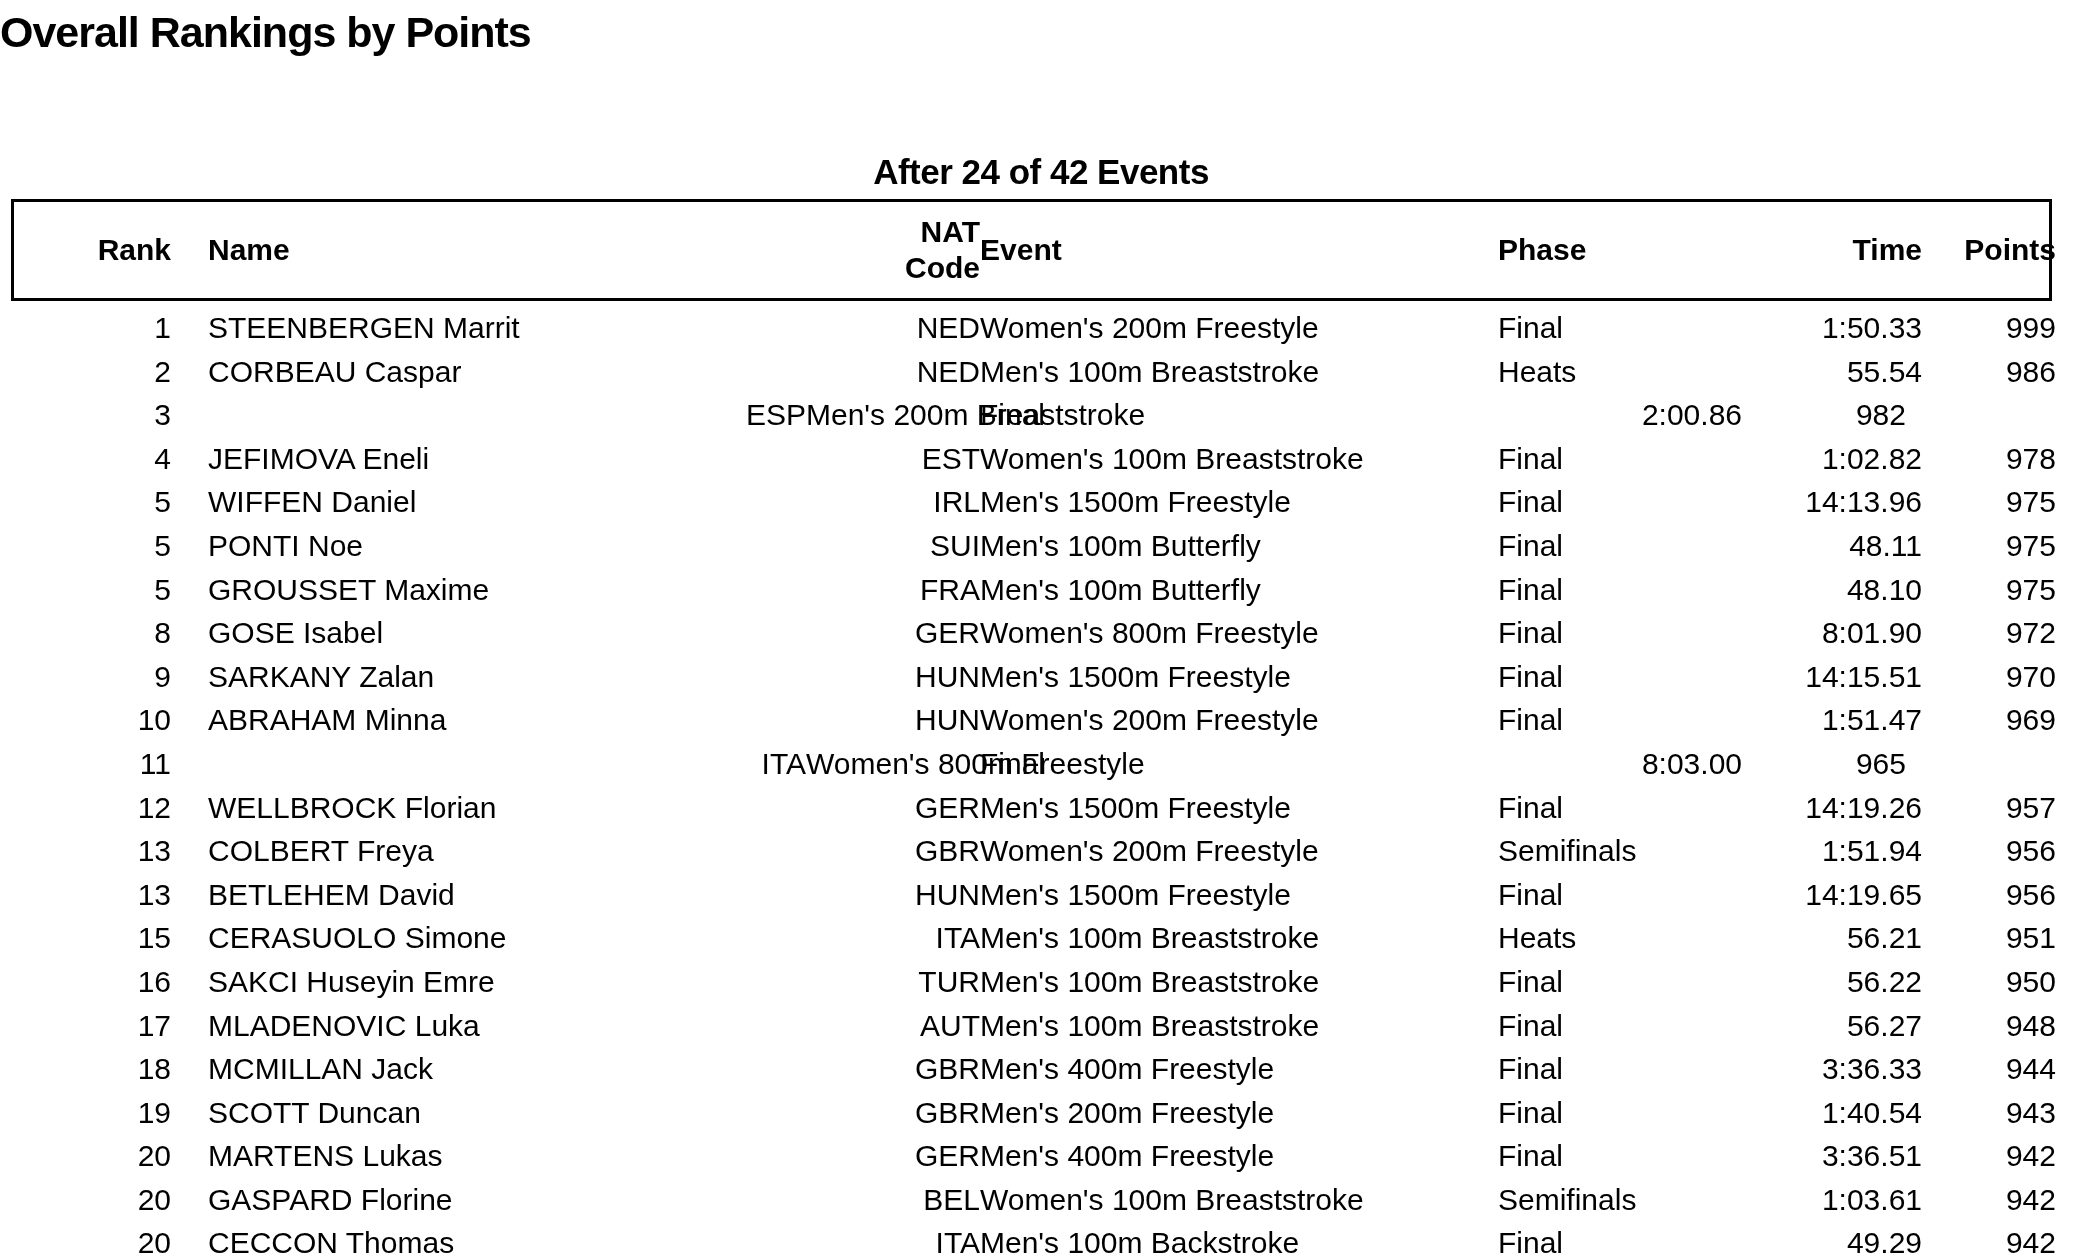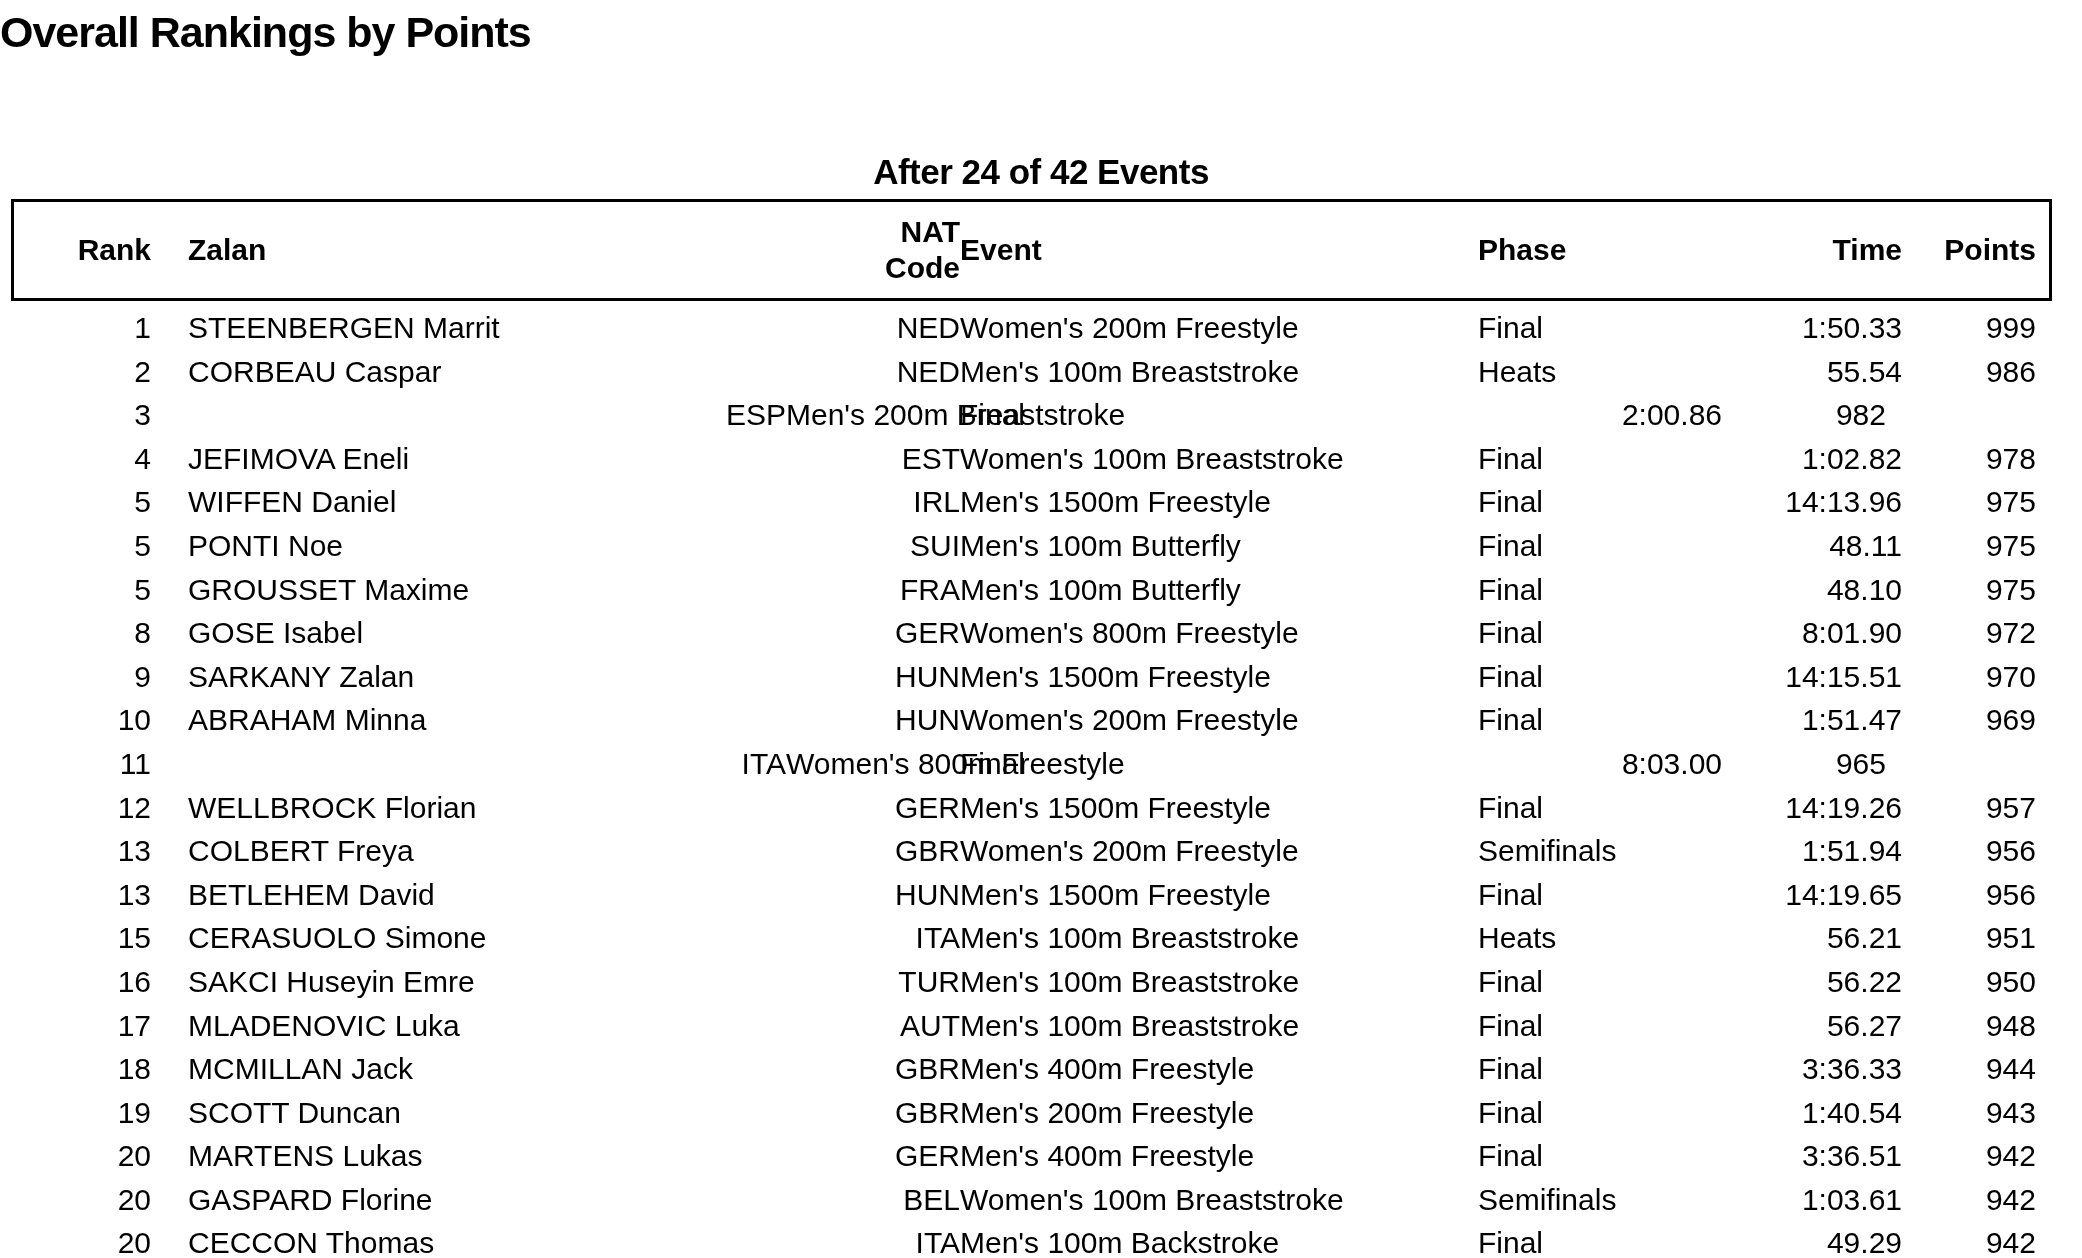--- a/index.html
+++ b/index.html
@@ -42,20 +42,21 @@
     top: 199px;
     width: 2041px;
     height: 102px;
     border: 3px solid #000000;
     box-sizing: border-box;
   }
   .grid-row {
     display: grid;
     grid-template-columns: 140px 635px 174px 518px 244px 180px 150px;
     width: 2041px;
+    margin-left: 20px;
   }
   .header-row {
     position: absolute;
     left: 11px;
     top: 199px;
     height: 102px;
     align-items: center;
     font-weight: bold;
     font-size: 30px;
     line-height: 36px;
@@ -86,21 +87,21 @@
 <div class="page">
 
   <div class="page-title">Overall Rankings by Points</div>
 
   <div class="page-subtitle">After 24 of 42 Events</div>
 
   <div class="header-box"></div>
 
   <div class="grid-row header-row">
     <div class="c-rank">Rank</div>
-    <div class="c-name">Zalan</div>
+    <div class="c-name">Name</div>
     <div class="c-nat">
       <div>NAT</div>
       <div>Code</div>
     </div>
     <div class="c-event">Event</div>
     <div class="c-phase">Phase</div>
     <div class="c-time">Time</div>
     <div class="c-points">Points</div>
   </div>
 

